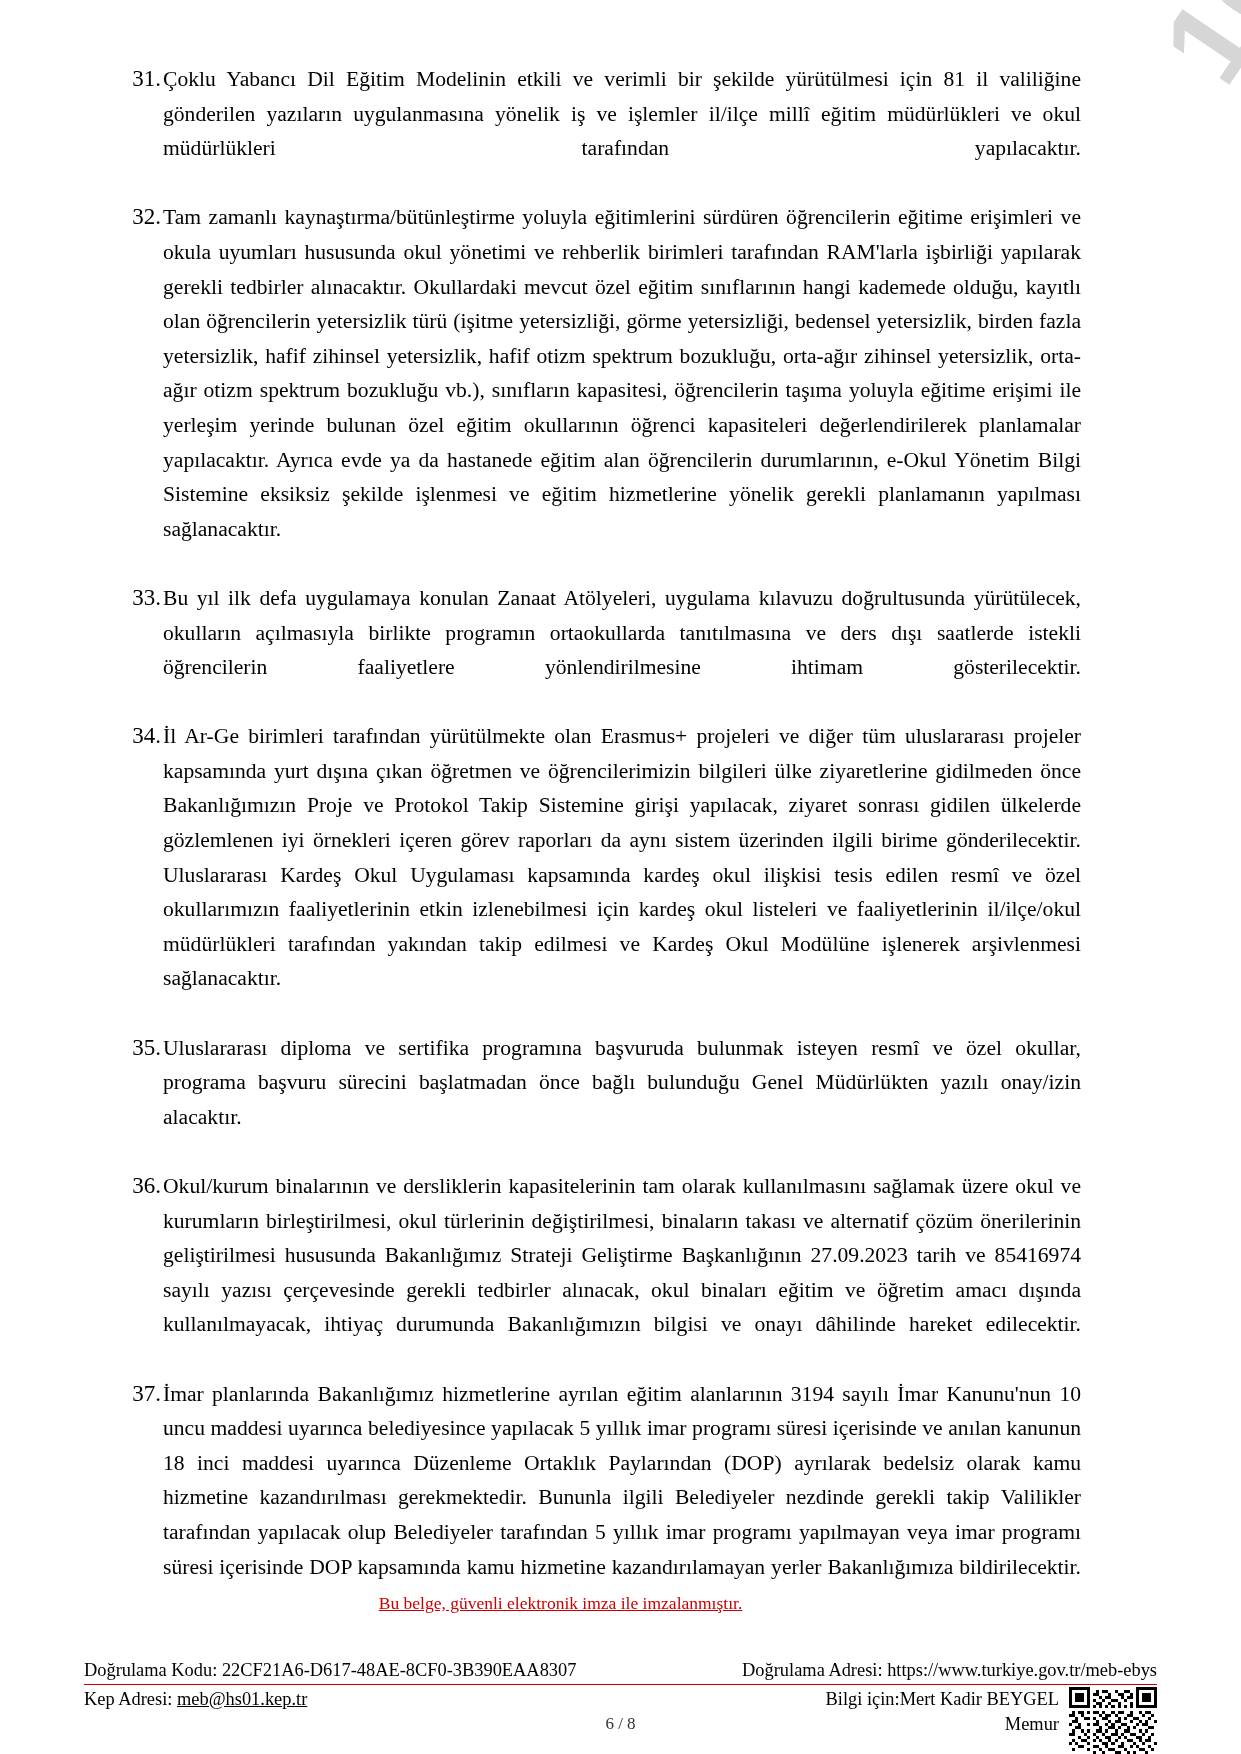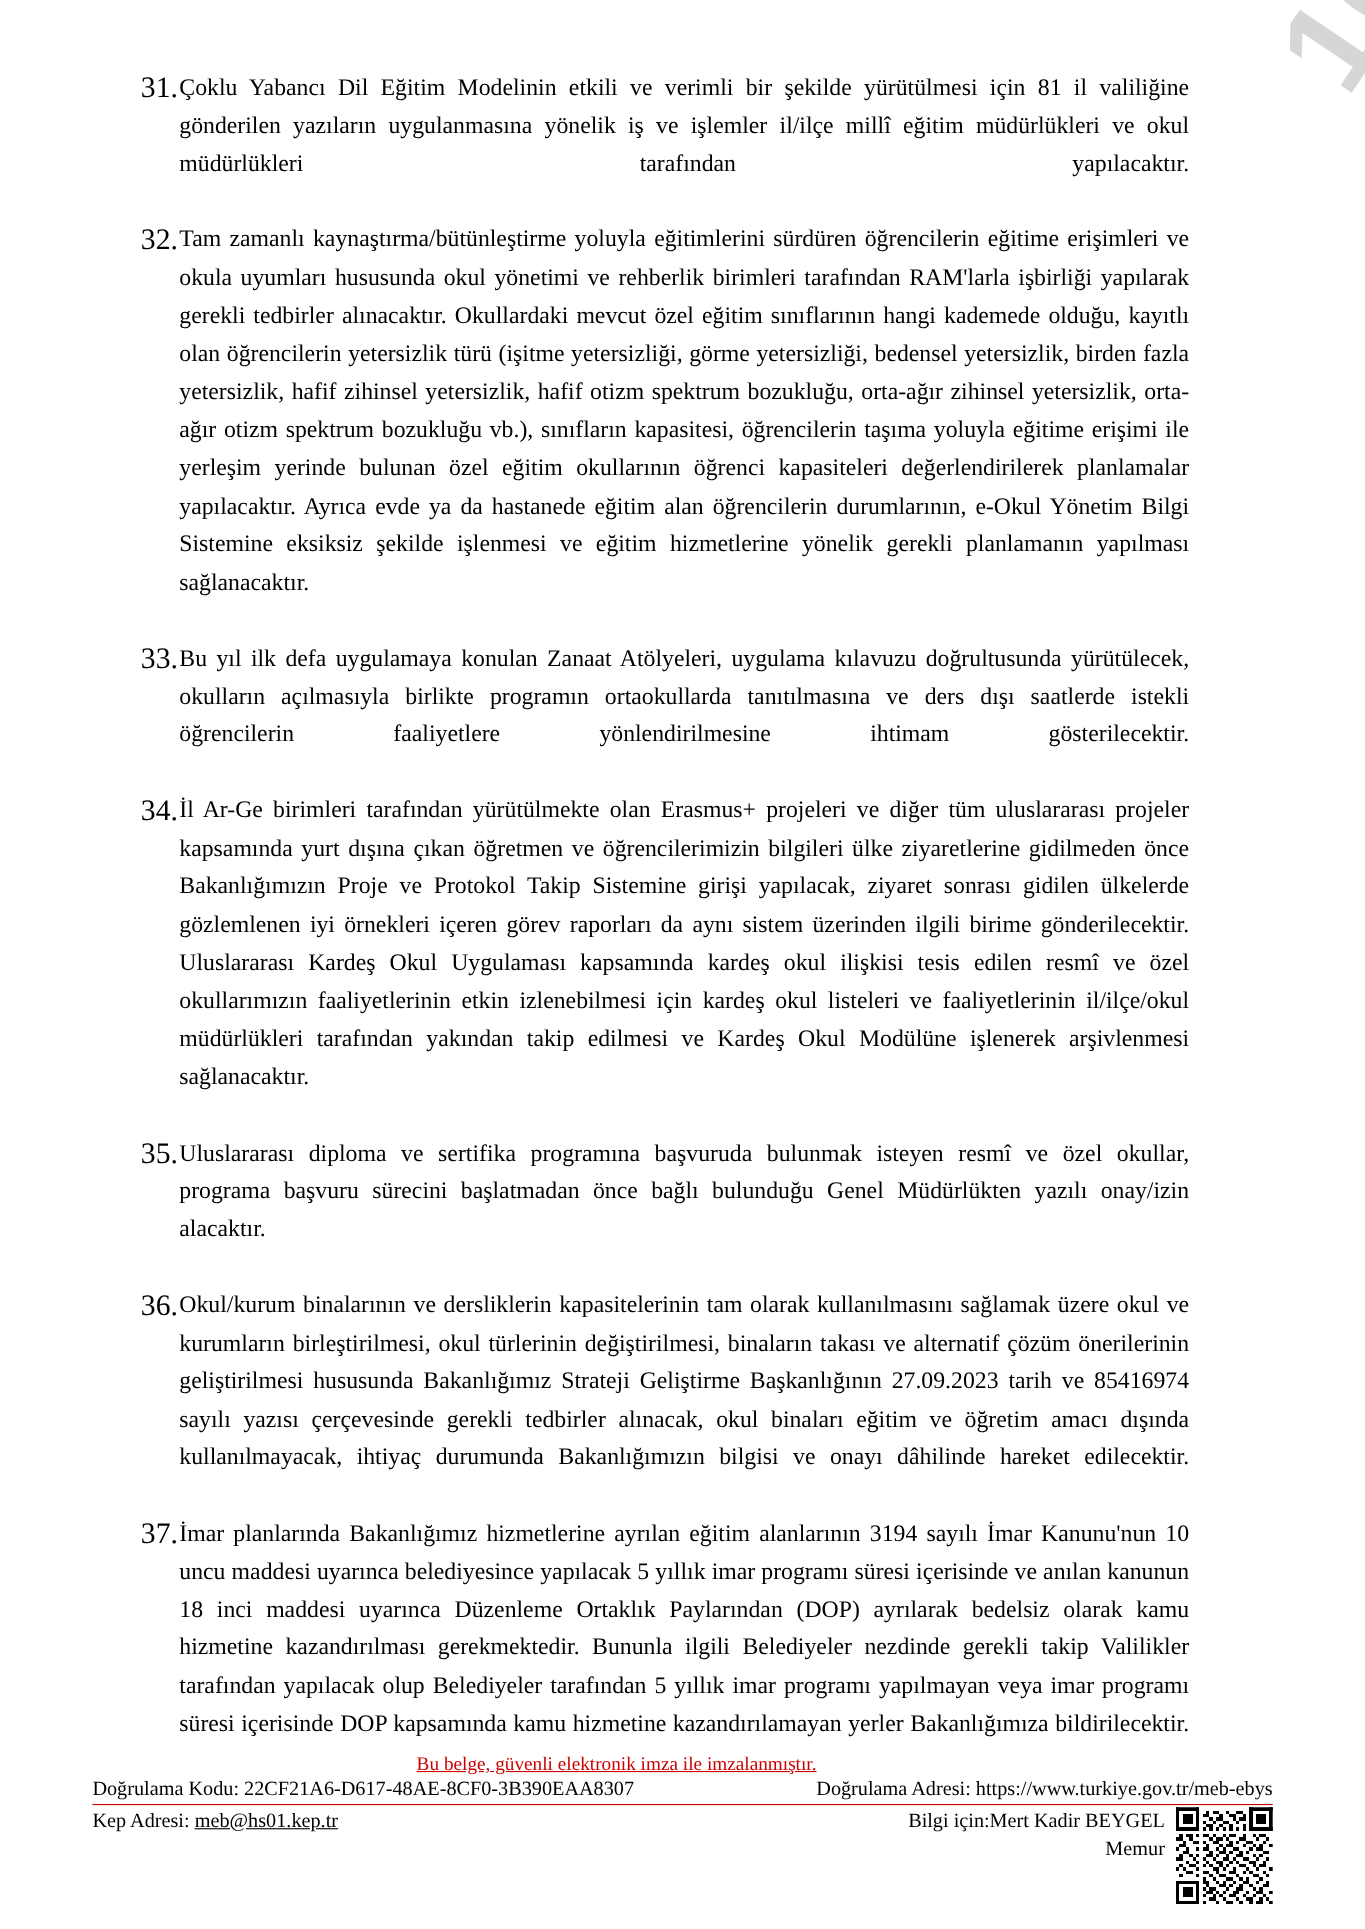--- a/index.html
+++ b/index.html
@@ -75,22 +75,22 @@
     font-size: 21.6px;
     line-height: 34.6px;
     text-align: justify;
     margin: 0;
   }
   .li-num {
     position: absolute;
     left: 0;
     top: 0;
     width: 33px;
-    text-align: center;
-    font-size: 27px;
+    text-align: right;
+    font-size: 23px;
     line-height: 34.6px;
   }
   .li-body {
     display: block;
   }
   
   .li-body::after,
   .para::after {
     content: "";
     display: inline-block;
@@ -117,20 +117,21 @@
   .footer-row {
     display: flex;
     justify-content: space-between;
     align-items: baseline;
     font-size: 18.4px;
     line-height: 25px;
   }
   .footer-row.r1 {
     border-bottom: 1.4px solid #cc0000;
     padding-bottom: 1px;
+    margin-top: 44px;
   }
   .footer-row.r2 {
     padding-top: 2px;
   }
   .footer-left { white-space: nowrap; }
   .footer-right { white-space: nowrap; text-align: right; }
   .kep-link {
     color: #000000;
   }
   .footer-signer {
@@ -471,14 +472,15 @@
                 <rect x="24" y="28" width="2" height="1"></rect>
               <rect x="28" y="28" width="1" height="1"></rect>
             </g>
           </svg>
         </span>
       </span>
     </div>
 
   </div>
 
+  <div class="page-number">6 / 8</div>
 
 </div>
 
 </body></html>

